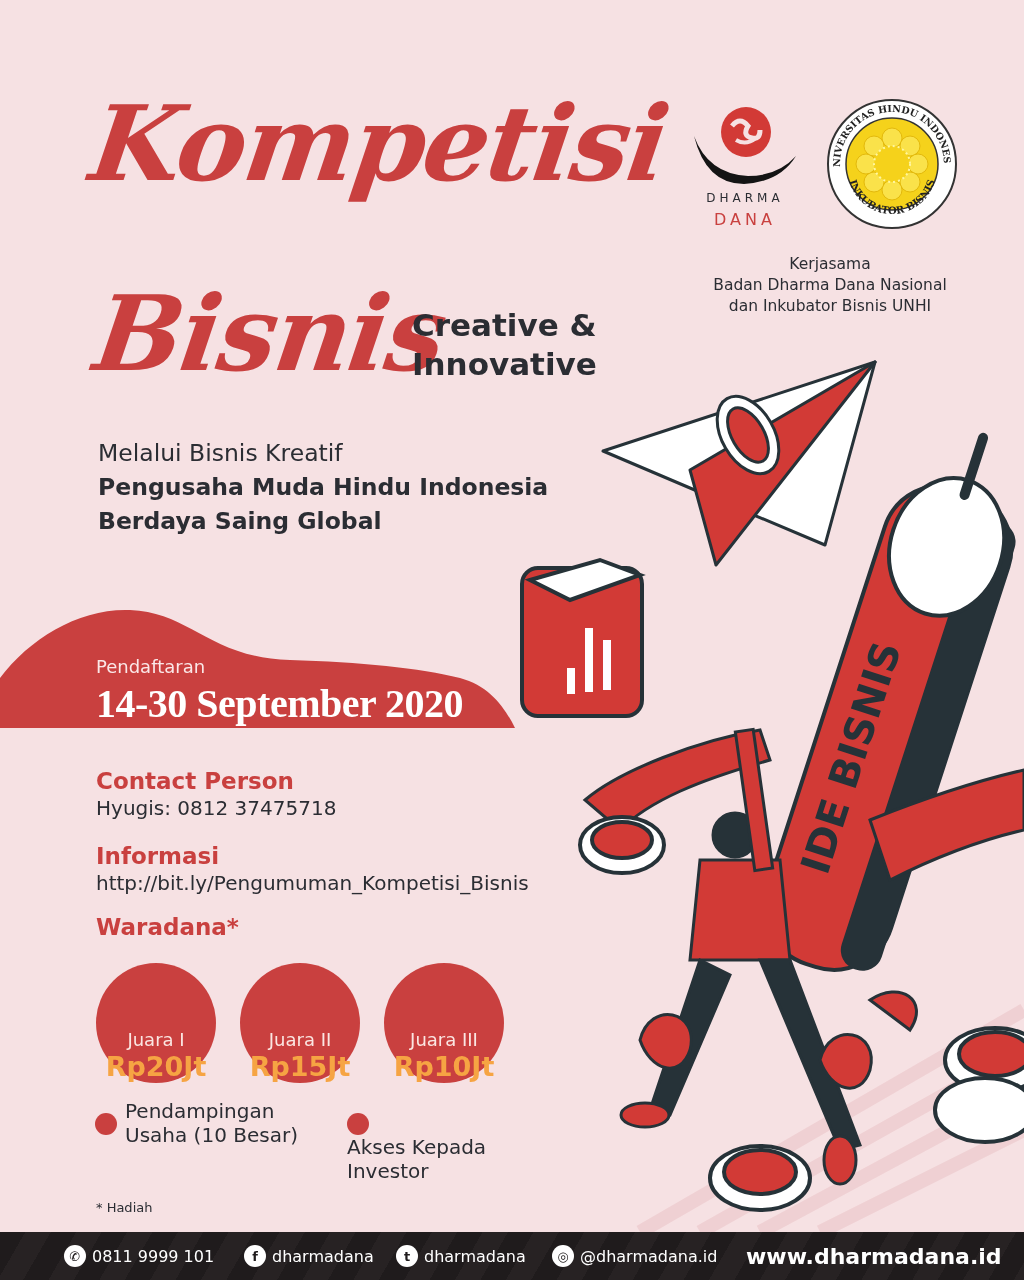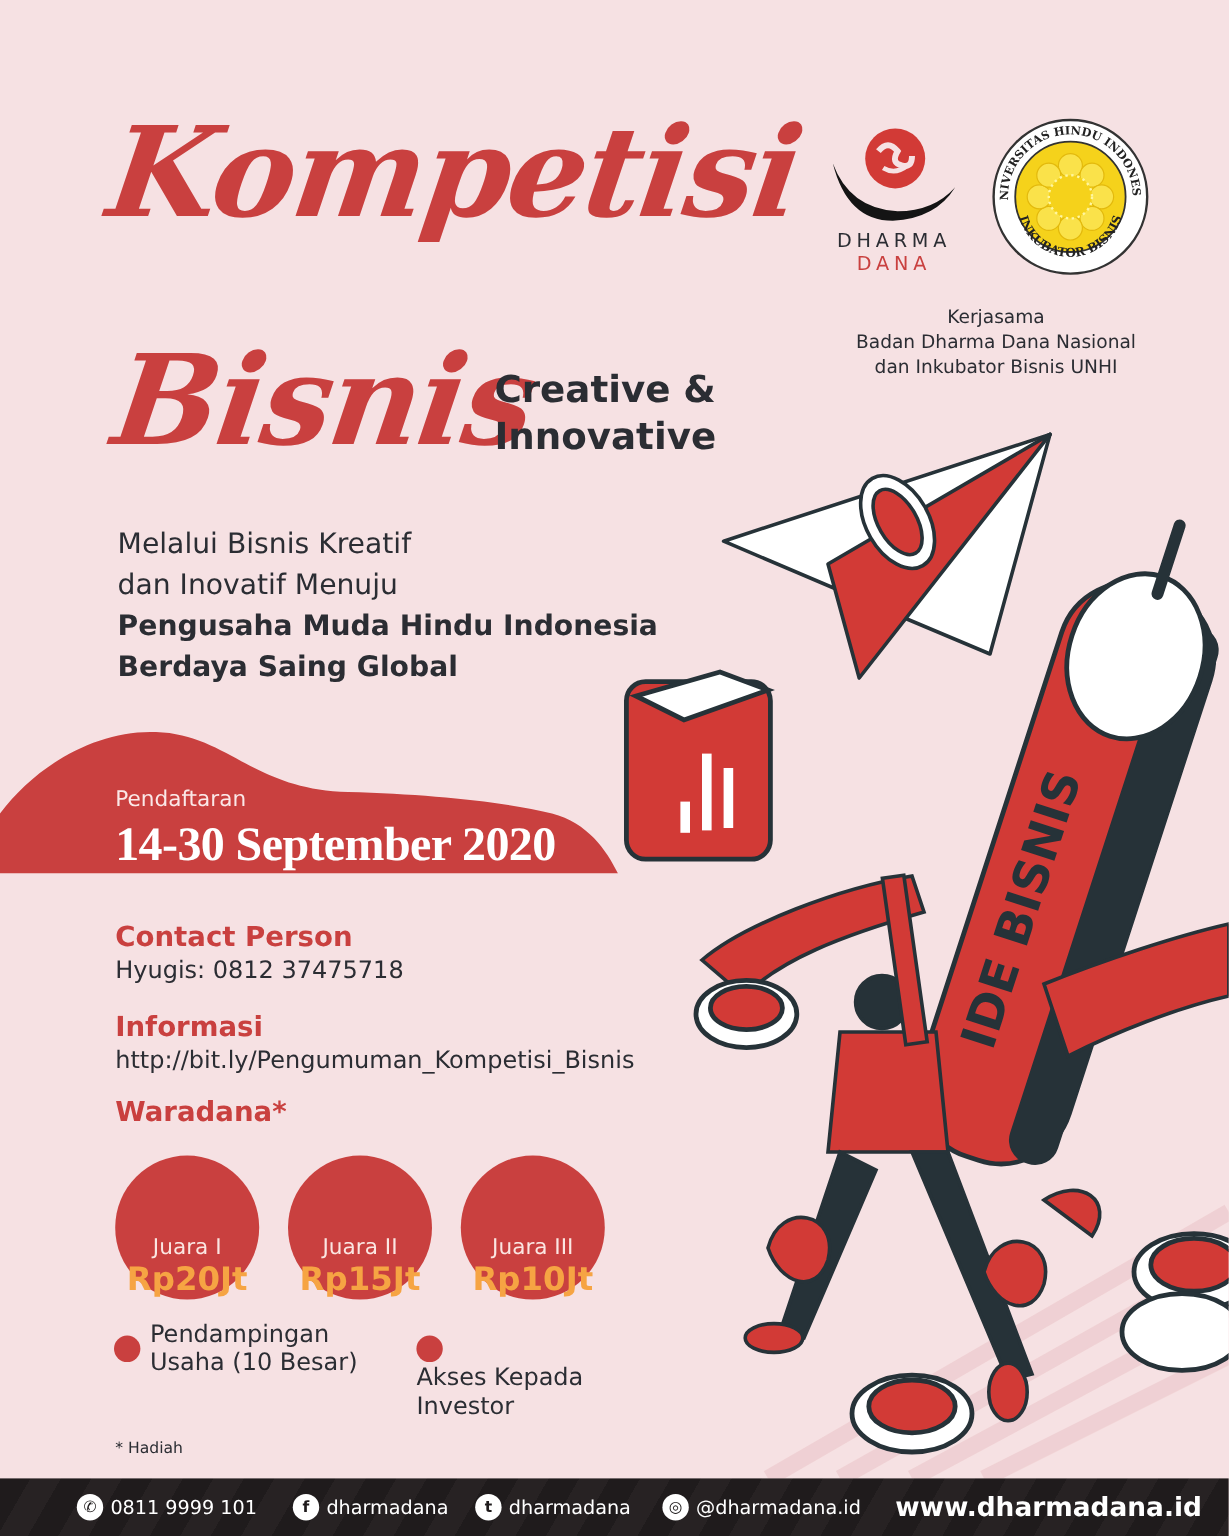--- a/index.html
+++ b/index.html
@@ -35,21 +35,21 @@
       left: 412px; top: 306px;
       font-family: "DejaVu Sans", sans-serif;
       font-weight: bold; font-size: 31px; line-height: 39px;
       color: #2b2d33;
     }
 
     
     .logo-dd { left: 688px; top: 96px; width: 112px; height: 132px; }
     .logo-dd-text1 {
       left: 692px; top: 191px; width: 106px; text-align: center;
-      font-size: 16px; letter-spacing: 4px; color: #2b2d33;
+      font-size: 12px; letter-spacing: 4px; color: #2b2d33;
     }
     .logo-dd-text2 {
       left: 692px; top: 210px; width: 106px; text-align: center;
       font-size: 16px; letter-spacing: 4px; color: #c9403f;
     }
     .logo-unhi { left: 826px; top: 98px; width: 132px; height: 132px; }
     .partnership {
       left: 680px; top: 254px; width: 300px; text-align: center;
       font-size: 15.5px; line-height: 21px; color: #2b2d33;
     }
@@ -161,21 +161,20 @@
 </svg>
 
 <div class="abs partnership">
   <div>Kerjasama</div>
   <div>Badan Dharma Dana Nasional</div>
   <div>dan Inkubator Bisnis UNHI</div>
 </div>
 
 <div class="abs tagline">
   <div>Melalui Bisnis Kreatif</div>
-  <div>dan Inovatif Menuju</div>
   <div class="b">Pengusaha Muda Hindu Indonesia</div>
   <div class="b">Berdaya Saing Global</div>
 </div>
 
 <svg class="abs reg-wave" viewBox="0 0 520 130" preserveAspectRatio="none">
   <path d="M0 80 C30 40 80 10 130 12 C190 14 210 60 290 62 C360 64 420 70 460 80 C490 88 505 110 515 130 L0 130 Z" fill="#c9403f"></path>
 </svg>
 <div class="abs reg-label">Pendaftaran</div>
 <div class="abs reg-date">14-30 September 2020</div>
 

